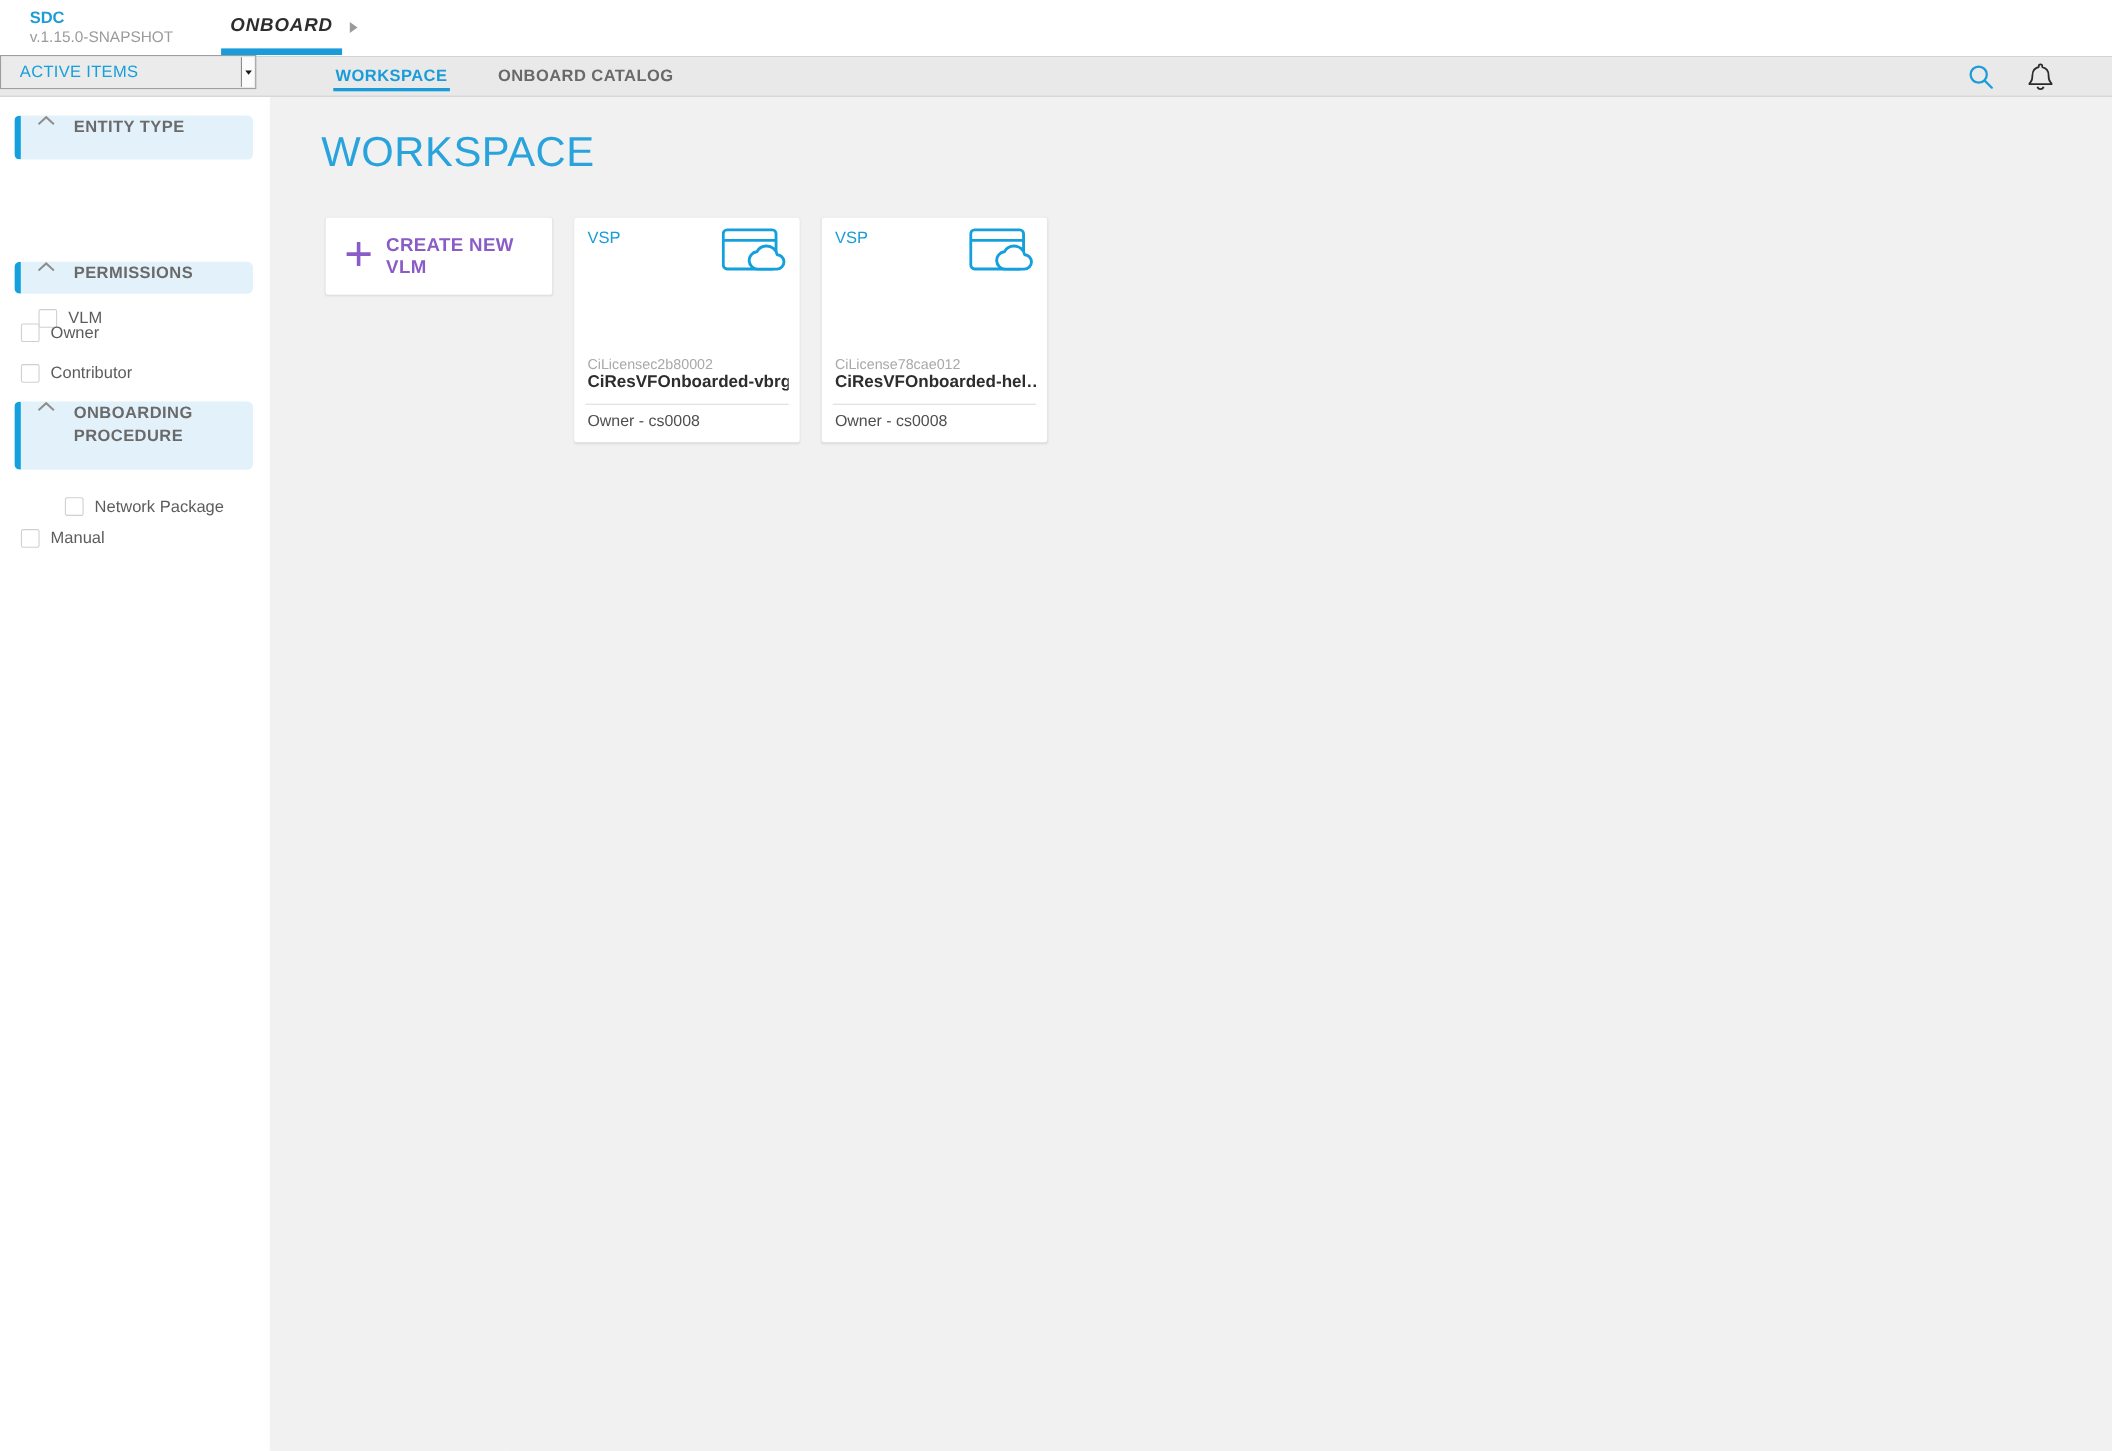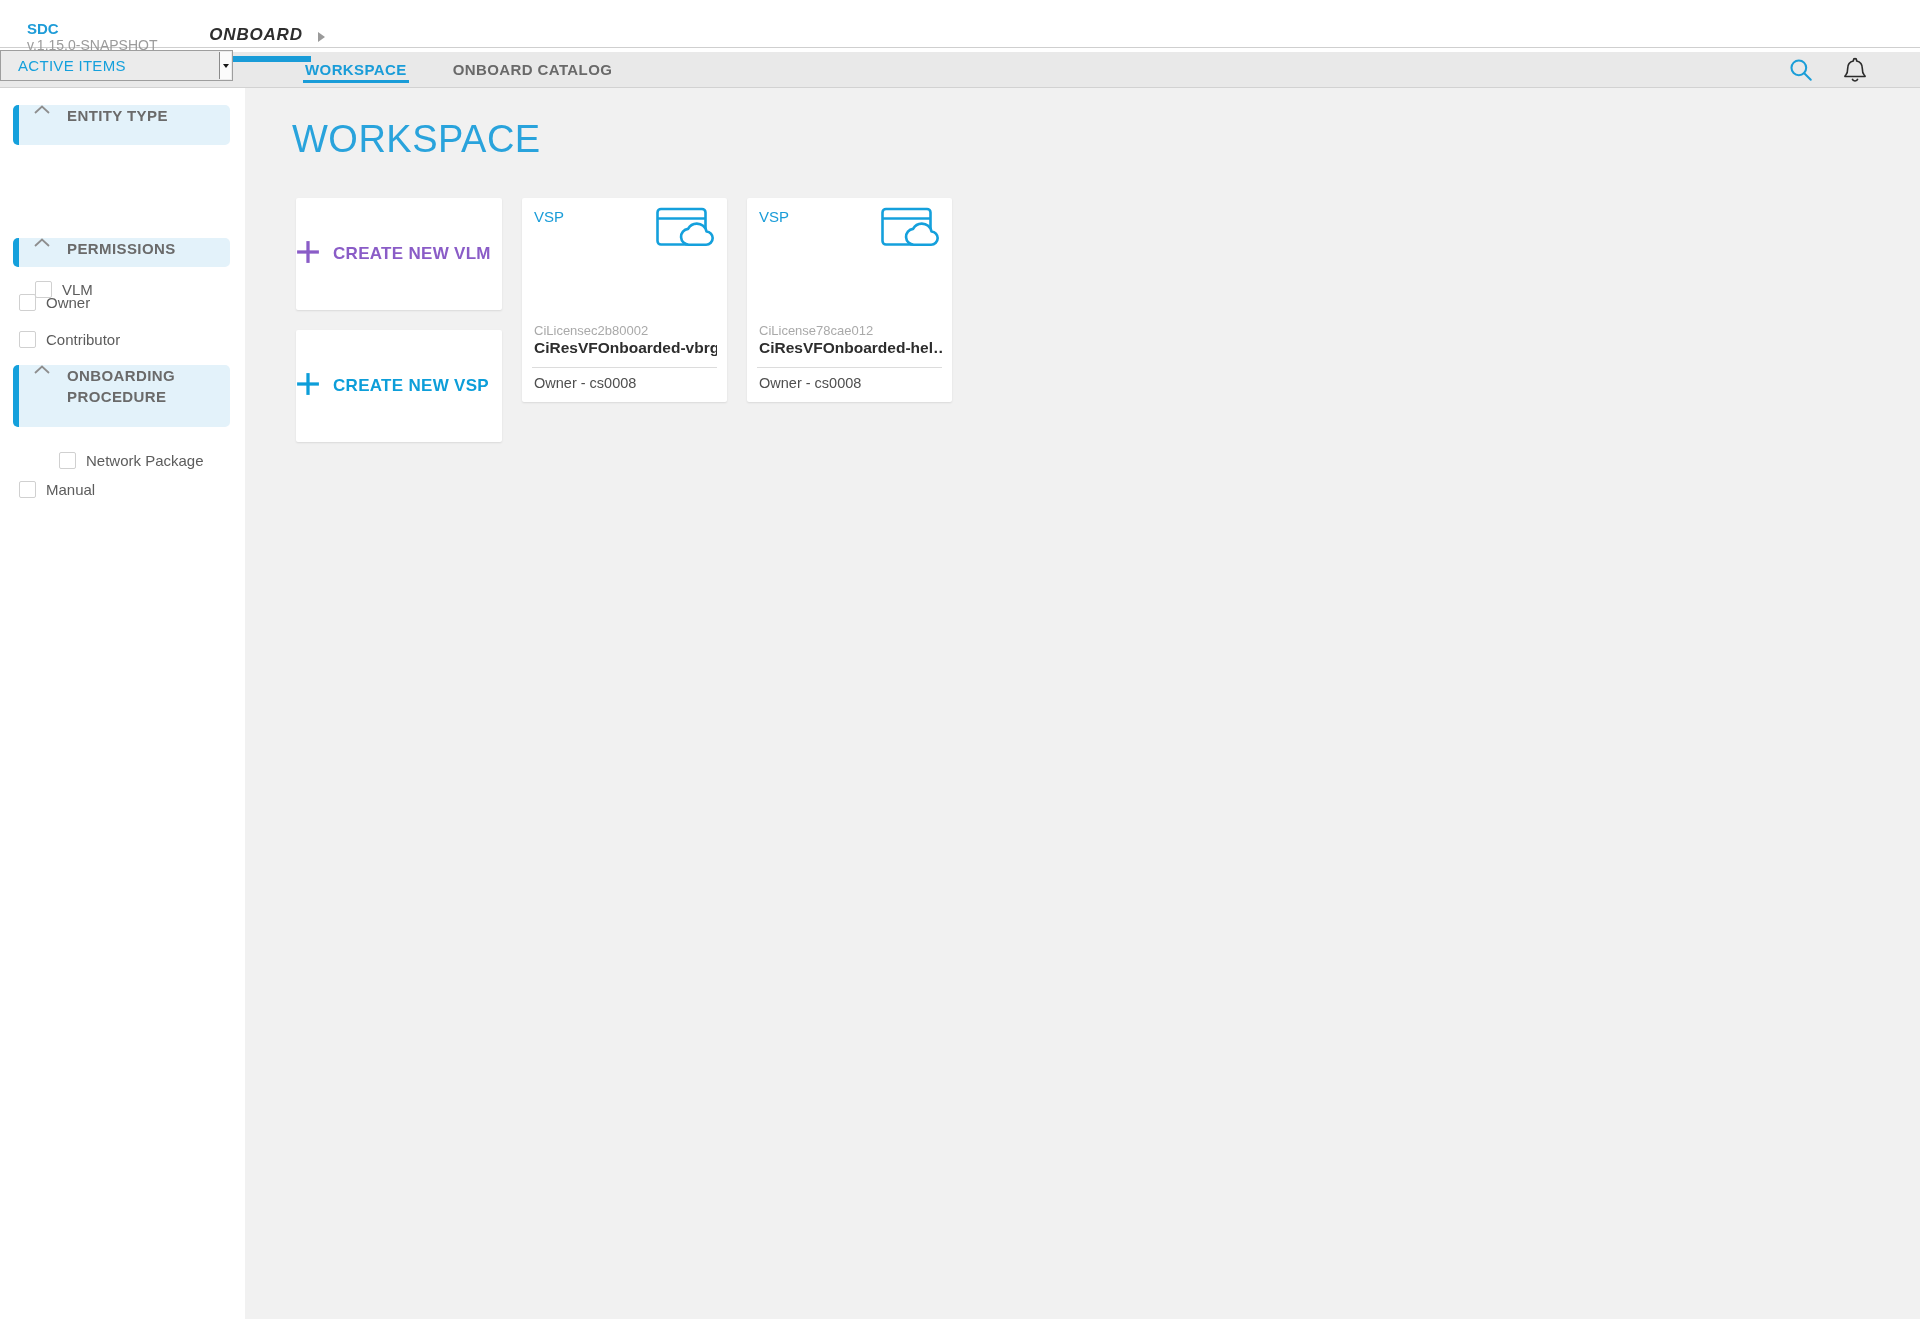--- a/index.html
+++ b/index.html
@@ -1,20 +1,20 @@
 <!DOCTYPE html>
 <html><head>
 <meta charset="utf-8">
 <style>
   * { margin:0; padding:0; box-sizing:border-box; }
   html,body { width:1920px; height:1319px; overflow:hidden; }
   body { font-family:"Liberation Sans", sans-serif; background:#ffffff; position:relative; color:#5a5a5a; }
 
   
-  .header { position:absolute; left:0; top:12px; width:1920px; height:36px; background:#ffffff; border-bottom:1px solid #cfcfcf; z-index:3; }
+  .header { position:absolute; left:0; top:0; width:1920px; height:52px; background:#ffffff; border-bottom:1px solid #cfcfcf; z-index:3; }
   .logo { position:absolute; left:27px; top:9px; line-height:16px; }
   .logo-title { color:#1e9cd8; font-size:15px; font-weight:bold; }
   .logo-version { color:#9b9b9b; font-size:14px; }
   .nav-tab { position:absolute; left:201px; top:0; width:110px; height:51px; text-align:center; cursor:pointer;font-style:italic; }
   .nav-tab span { display:inline-block; margin-top:13px; font-size:17px; font-weight:600; color:#2e2e2e; letter-spacing:0.8px; }
   .nav-underline { position:absolute; left:0; bottom:1px; width:100%; height:6px; background:#199cd8; }
   .caret-right { position:absolute; left:318px; top:20px; width:0; height:0;
     border-left:7px solid #9a9a9a; border-top:5px solid transparent; border-bottom:5px solid transparent; }
 
   
@@ -39,21 +39,21 @@
   .section-head .stitle { margin-left:17px; font-size:15px; font-weight:600; color:#6a6a6a; letter-spacing:0.4px; line-height:21px; max-width:145px; }
   .srow { position:absolute; left:19px; height:18px; display:flex; align-items:center; gap:10px; cursor:pointer; }
   .cb { width:17px; height:17px; background:#ffffff; border:1px solid #d0d0d0; border-radius:2px; flex:0 0 auto; }
   .srow .slabel { font-size:15px; color:#5c5c5c; white-space:nowrap; }
 
   
   .main { position:absolute; left:245px; right:0; top:88px; bottom:0; background:#f1f1f1; }
   .page-heading { position:absolute; left:47px; top:30px; font-size:38px; font-weight:300; color:#29a3dc; letter-spacing:0.5px; line-height:42px; }
   .cards { position:absolute; left:51px; top:110px; display:flex; gap:20px; align-items:flex-start; }
   .create-col { display:flex; flex-direction:column; gap:20px; width:206px; }
-  .create-card { width:206px; height:112px; background:#ffffff; border-radius:2px; box-shadow:0 1px 2px rgba(0,0,0,0.10); display:flex; align-items:center; gap:13px; cursor:pointer; }
+  .create-card { width:206px; height:70px; background:#ffffff; border-radius:2px; box-shadow:0 1px 2px rgba(0,0,0,0.10); display:flex; align-items:center; padding-left:18px; gap:13px; cursor:pointer; }
   .create-card .clabel { font-size:17px; font-weight:600; letter-spacing:0.3px; }
   .create-card.vlm .clabel { color:#8a5cc7; }
   .create-card.vsp .clabel { color:#0d9ed9; }
   .vsp-card { position:relative; width:205px; height:204px; background:#ffffff; border-radius:2px; box-shadow:0 1px 2px rgba(0,0,0,0.10); cursor:pointer; }
   .vsp-type { position:absolute; left:12px; top:10px; font-size:15px; color:#199cd8; }
   .vsp-icon { position:absolute; right:11px; top:9px; }
   .vsp-license { position:absolute; left:12px; top:126px; font-size:13px; color:#a9a9a9; line-height:14px; }
   .vsp-name { position:absolute; left:12px; right:10px; top:141px; font-size:15.5px; font-weight:bold; color:#2d2d2d; line-height:18px; white-space:nowrap; overflow:hidden; }
   .vsp-divider { position:absolute; left:10px; right:10px; top:169px; border-top:1px solid #dcdcdc; }
   .vsp-owner { position:absolute; left:12px; top:176px; font-size:14.5px; color:#4f4f4f; line-height:18px; }
@@ -168,29 +168,20 @@
     <div class="create-col">
       <div class="create-card vlm">
         <span>
           <svg width="24" height="24" viewBox="0 0 22 22">
               <line x1="11" y1="1" x2="11" y2="21" stroke="#8a5cc7" stroke-width="3"></line>
               <line x1="1" y1="11" x2="21" y2="11" stroke="#8a5cc7" stroke-width="3"></line>
             </svg>
         </span>
         <span class="clabel">CREATE NEW VLM</span>
       </div>
-      <div class="create-card vsp">
-        <span>
-          <svg width="24" height="24" viewBox="0 0 22 22">
-              <line x1="11" y1="1" x2="11" y2="21" stroke="#0d9ed9" stroke-width="3"></line>
-              <line x1="1" y1="11" x2="21" y2="11" stroke="#0d9ed9" stroke-width="3"></line>
-            </svg>
-        </span>
-        <span class="clabel">CREATE NEW VSP</span>
-      </div>
     </div>
 
     <div class="vsp-card">
       <span class="vsp-type">VSP</span>
       <span class="vsp-icon">
         <svg width="60" height="42" viewBox="0 0 60 42">
           <rect x="1.5" y="2" width="48" height="35.5" rx="3.5" fill="none" stroke="#14a0dc" stroke-width="2.6"></rect>
           <line x1="1.5" y1="11.5" x2="49.5" y2="11.5" stroke="#14a0dc" stroke-width="2.6"></line>
           <g transform="translate(25,11.3) scale(1.32)">
             <path d="M19.35 10.04A7.49 7.49 0 0 0 12 4C9.11 4 6.6 5.64 5.35 8.04A6 6 0 0 0 6 20h13c2.76 0 5-2.24 5-5 0-2.64-2.05-4.78-4.65-4.96z" fill="#ffffff" stroke="#14a0dc" stroke-width="2" stroke-linejoin="round"></path>

